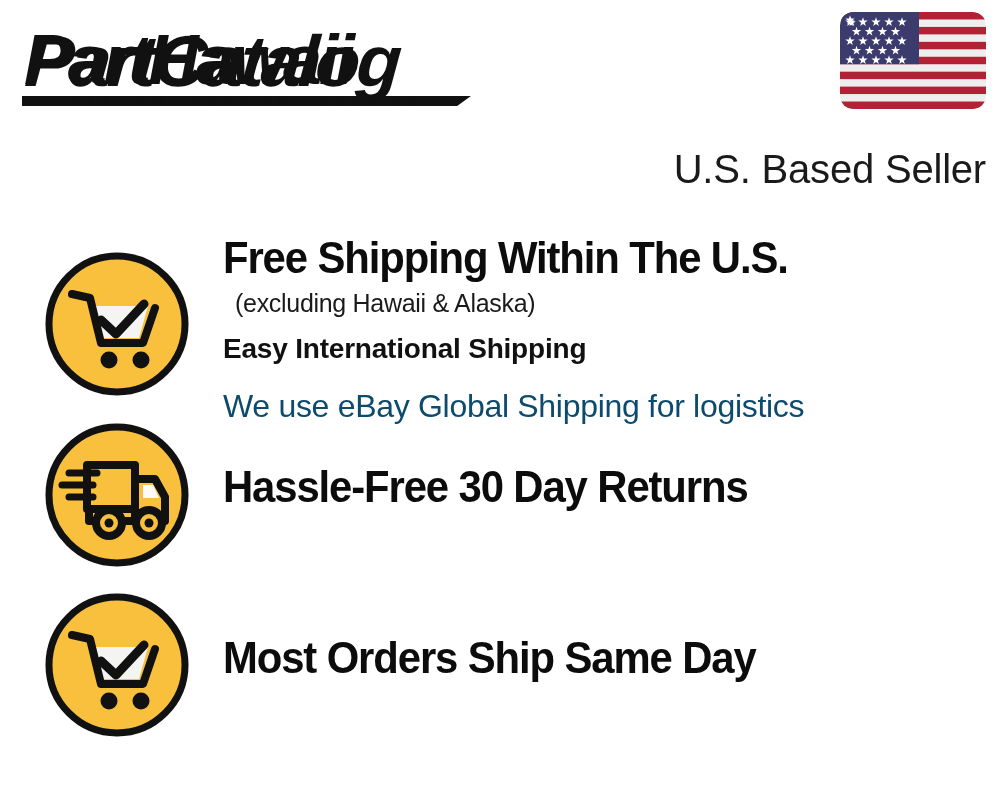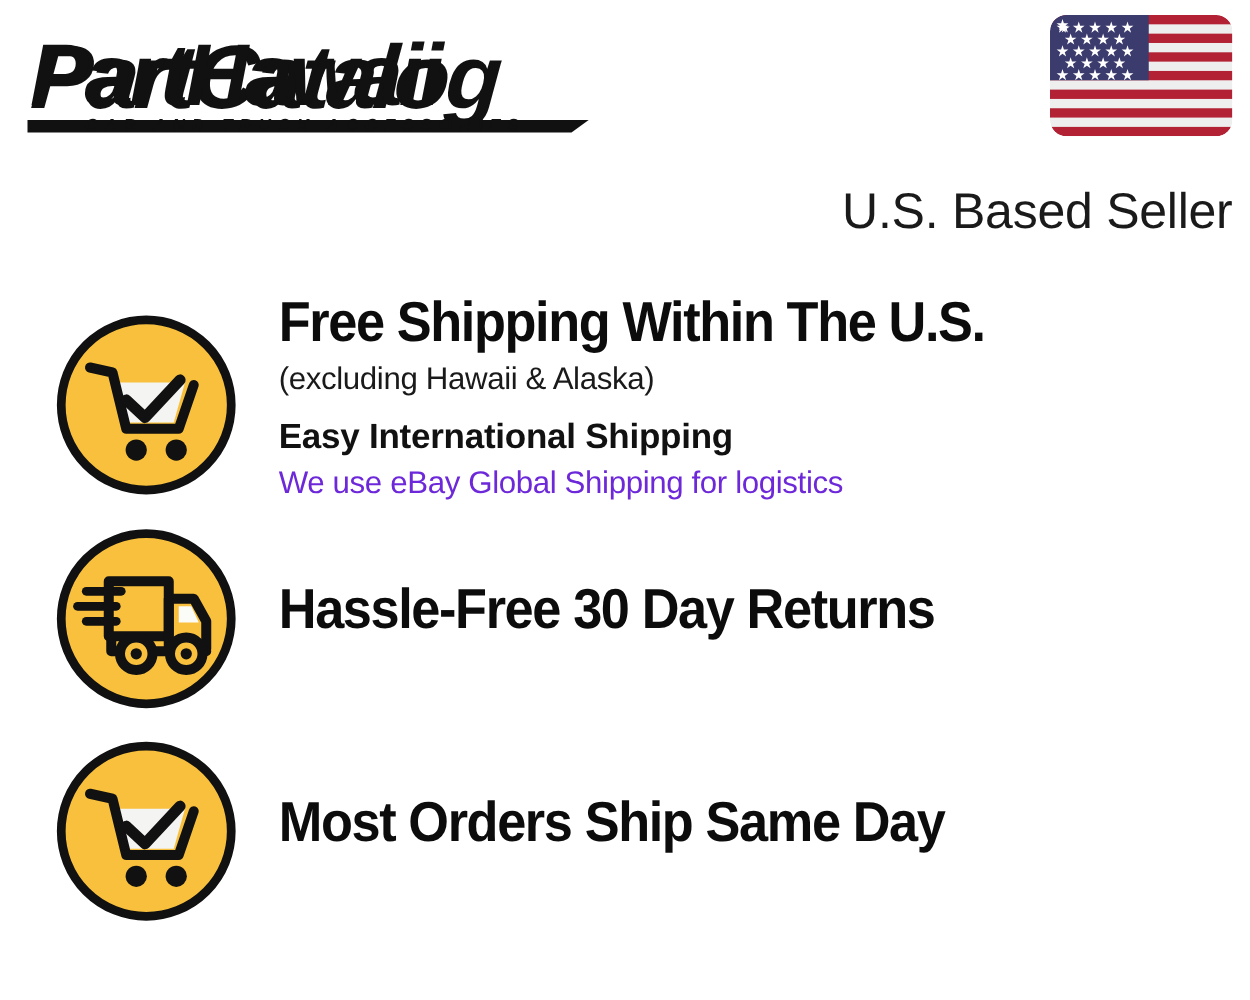--- a/index.html
+++ b/index.html
@@ -81,37 +81,38 @@
     transform-origin: left center;
   }
   .subline {
     font-size: 25px;
     font-weight: 400;
     line-height: 1.22;
     color: #1a1a1a;
     letter-spacing: -0.3px;
     margin-top: 7px;
     white-space: nowrap;
+    margin-left: 12px;
   }
   .subline-strong {
     font-size: 28px;
     font-weight: 700;
     line-height: 1.22;
     color: #111111;
     letter-spacing: -0.2px;
     margin-top: 14px;
     white-space: nowrap;
   }
   .subline-plain {
-    font-size: 25px;
+    font-size: 32px;
     font-weight: 400;
     line-height: 1.22;
-    color: #6d28d9;
+    color: #0c4a6e;
     letter-spacing: -0.3px;
-    margin-top: 4px;
+    margin-top: 20px;
     white-space: nowrap;
   }
 
   
   #row-shipping   { top: 243px; }
   #row-shipping   .feature-icon { top: 7px; }
   #row-shipping   .feature-text { top: -8px; }
 
   #row-returns    { top: 421px; }
   #row-returns    .feature-icon { top: 0px; }

